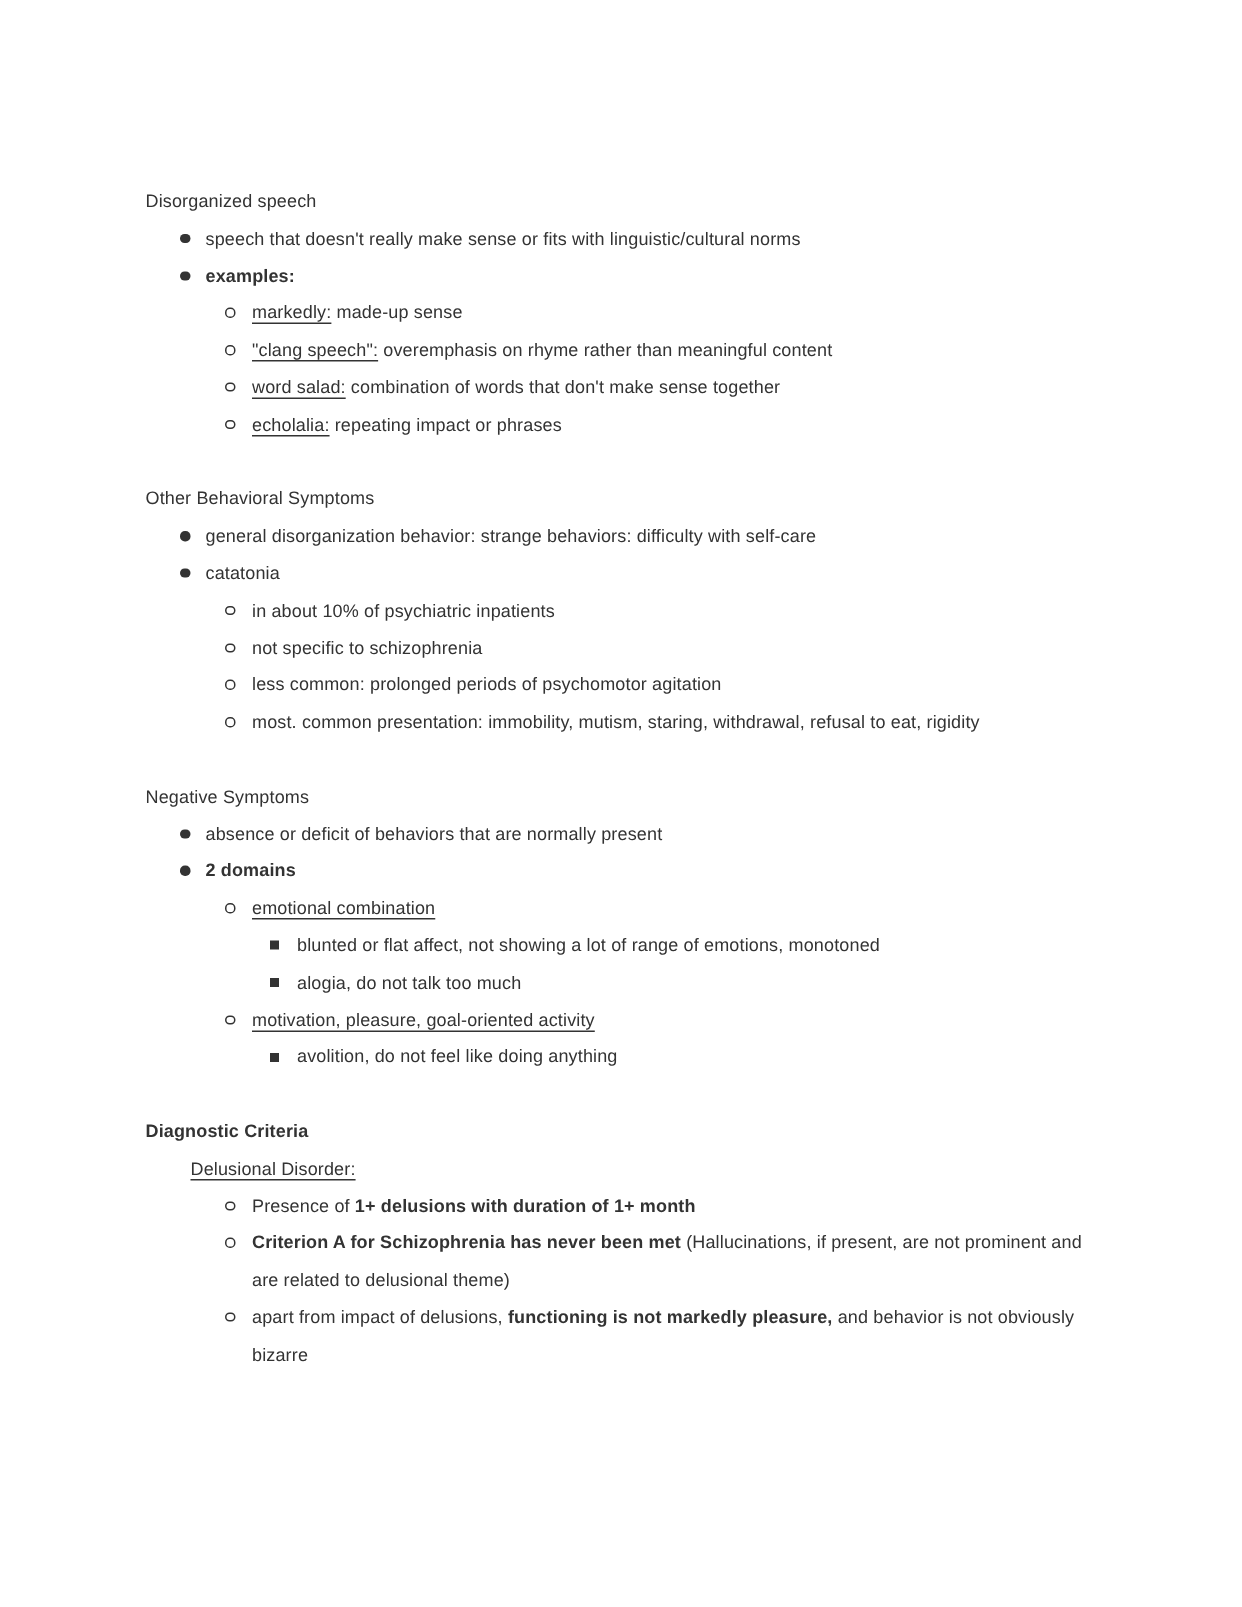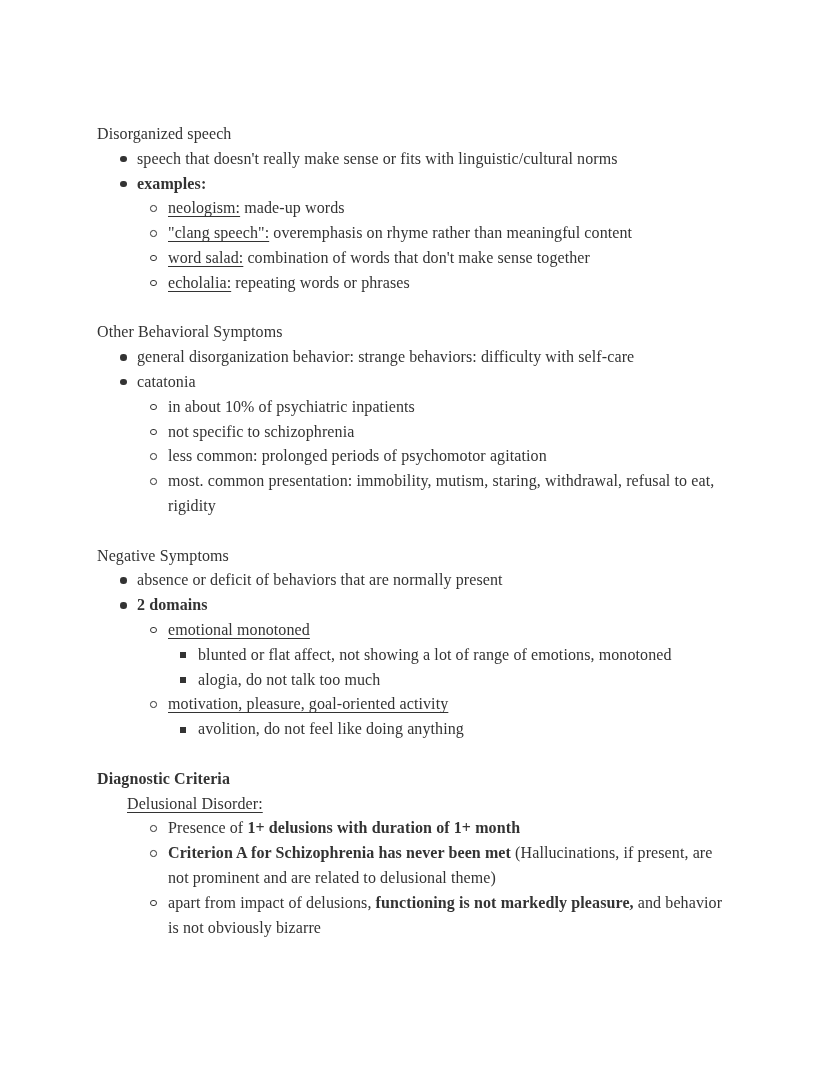--- a/index.html
+++ b/index.html
@@ -16,24 +16,23 @@
   }
   .page {
     box-sizing: border-box;
     width: 828px;
     height: 1071px;
     padding: 122px 97px 0 97px;
     background: #ffffff;
   }
   .line {
     position: relative;
-    font-size: 16px;
+    font-size: 12px;
     line-height: 24.8px;
     letter-spacing: 0.1px;
-    font-family: Liberation Serif, serif;
   }
   .spacer { height: 24.8px; }
   .indent-0 { padding-left: 0; }
   .sub      { padding-left: 30px; }
   .indent-1 { padding-left: 40px; }
   .indent-2 { padding-left: 71px; }
   .indent-3 { padding-left: 101px; }
 
   .marker {
     position: absolute;
@@ -71,37 +70,37 @@
     text-decoration-skip-ink: none;
   }
 </style>
 </head>
 <body>
 
 <div class="page" style="background: rgb(255, 255, 255); color: rgb(51, 51, 51);">
     <div class="line indent-0"><span class="">Disorganized speech</span></div>
     <div class="line indent-1"><span class="marker disc"></span><span class="">speech that doesn't really make sense or fits with linguistic/cultural norms</span></div>
     <div class="line indent-1"><span class="marker disc"></span><span class="bold">examples:</span></div>
-    <div class="line indent-2"><span class="marker circle"></span><span class="underline">neologism:</span><span class=""> made-up words</span></div>
+    <div class="line indent-2"><span class="marker circle"></span><span class="underline">markedly:</span><span class=""> made-up sense</span></div>
     <div class="line indent-2"><span class="marker circle"></span><span class="underline">"clang speech":</span><span class=""> overemphasis on rhyme rather than meaningful content</span></div>
     <div class="line indent-2"><span class="marker circle"></span><span class="underline">word salad:</span><span class=""> combination of words that don't make sense together</span></div>
-    <div class="line indent-2"><span class="marker circle"></span><span class="underline">echolalia:</span><span class=""> repeating words or phrases</span></div>
+    <div class="line indent-2"><span class="marker circle"></span><span class="underline">echolalia:</span><span class=""> repeating impact or phrases</span></div>
     <div class="spacer"></div>
     <div class="line indent-0"><span class="">Other Behavioral Symptoms</span></div>
     <div class="line indent-1"><span class="marker disc"></span><span class="">general disorganization behavior: strange behaviors: difficulty with self-care</span></div>
     <div class="line indent-1"><span class="marker disc"></span><span class="">catatonia</span></div>
     <div class="line indent-2"><span class="marker circle"></span><span class="">in about 10% of psychiatric inpatients</span></div>
     <div class="line indent-2"><span class="marker circle"></span><span class="">not specific to schizophrenia</span></div>
     <div class="line indent-2"><span class="marker circle"></span><span class="">less common: prolonged periods of psychomotor agitation</span></div>
     <div class="line indent-2"><span class="marker circle"></span><span class="">most. common presentation: immobility, mutism, staring, withdrawal, refusal to eat, rigidity</span></div>
     <div class="spacer"></div>
     <div class="line indent-0"><span class="">Negative Symptoms</span></div>
     <div class="line indent-1"><span class="marker disc"></span><span class="">absence or deficit of behaviors that are normally present</span></div>
     <div class="line indent-1"><span class="marker disc"></span><span class="bold">2 domains</span></div>
-    <div class="line indent-2"><span class="marker circle"></span><span class="underline">emotional monotoned</span></div>
+    <div class="line indent-2"><span class="marker circle"></span><span class="underline">emotional combination</span></div>
     <div class="line indent-3"><span class="marker square"></span><span class="">blunted or flat affect, not showing a lot of range of emotions, monotoned</span></div>
     <div class="line indent-3"><span class="marker square"></span><span class="">alogia, do not talk too much</span></div>
     <div class="line indent-2"><span class="marker circle"></span><span class="underline">motivation, pleasure, goal-oriented activity</span></div>
     <div class="line indent-3"><span class="marker square"></span><span class="">avolition, do not feel like doing anything</span></div>
     <div class="spacer"></div>
     <div class="line indent-0"><span class="bold">Diagnostic Criteria</span></div>
     <div class="line sub"><span class="underline">Delusional Disorder:</span></div>
     <div class="line indent-2"><span class="marker circle"></span><span class="">Presence of </span><span class="bold">1+ delusions with duration of 1+ month</span></div>
     <div class="line indent-2"><span class="marker circle"></span><span class="bold">Criterion A for Schizophrenia has never been met</span><span class=""> (Hallucinations, if present, are not prominent and are related to delusional theme)</span></div>
     <div class="line indent-2"><span class="marker circle"></span><span class="">apart from impact of delusions, </span><span class="bold">functioning is not markedly pleasure,</span><span class=""> and behavior is not obviously bizarre</span></div>

